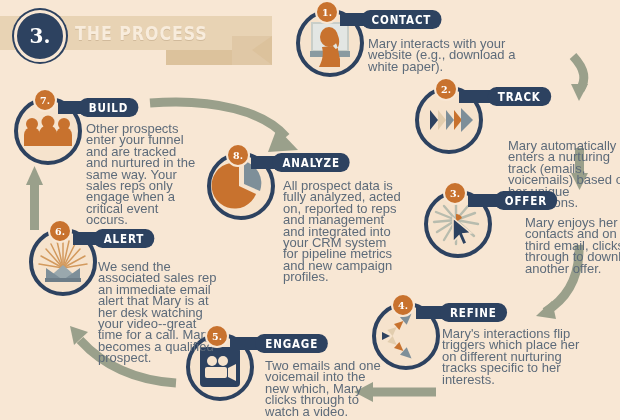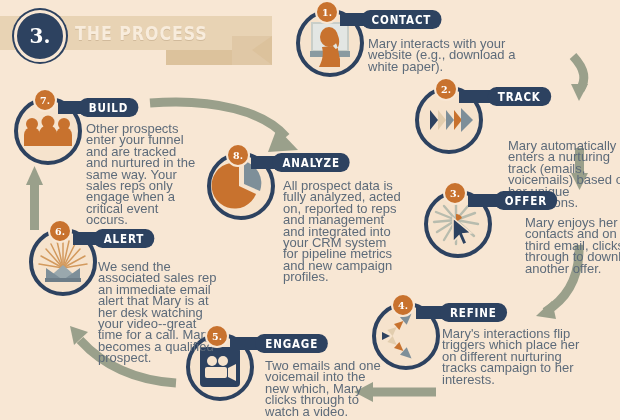--- a/index.html
+++ b/index.html
@@ -184,21 +184,21 @@
       </g>
       <g transform="translate(14,33) rotate(42)">
         <polygon points="0,-4 9,0 0,4" fill="#e2cdae"></polygon>
         <polygon points="9,-4 18,0 9,4" fill="#c8722e"></polygon>
         <polygon points="18,-5 29,0 18,5" fill="#7e8f99"></polygon>
       </g>
     </svg>
     <div class="badge" style="left:391px;top:293px;">4.</div>
     <div class="pill-tail" style="left:416px;top:306px;width:40px;"></div>
     <div class="pill" style="left:437px;top:303px;">REFINE</div>
-    <div class="body-text" style="left:442px;top:328px;width:150px;">Mary's interactions flip triggers which place her on different nurturing tracks campaign to her interests.</div>
+    <div class="body-text" style="left:442px;top:328px;width:150px;">Mary's interactions flip triggers which place her on different nurturing tracks specific to her interests.</div>
   </div>
 
   <div class="stage">
     <div class="circle" style="left:186px;top:333px;width:68px;height:68px;"></div>
     <svg class="icon-wrap" style="left:190px;top:337px;width:60px;height:60px;" viewBox="0 0 60 60">
       <rect x="10" y="10" width="40" height="40" rx="4" fill="#2d4260"></rect>
       <circle cx="22" cy="24" r="5" fill="#f6e3cd"></circle>
       <circle cx="33" cy="24" r="5" fill="#f6e3cd"></circle>
       <rect x="15" y="30" width="22" height="11" rx="2" fill="#f6e3cd"></rect>
       <polygon points="38,31 46,27 46,44 38,40" fill="#f6e3cd"></polygon>

